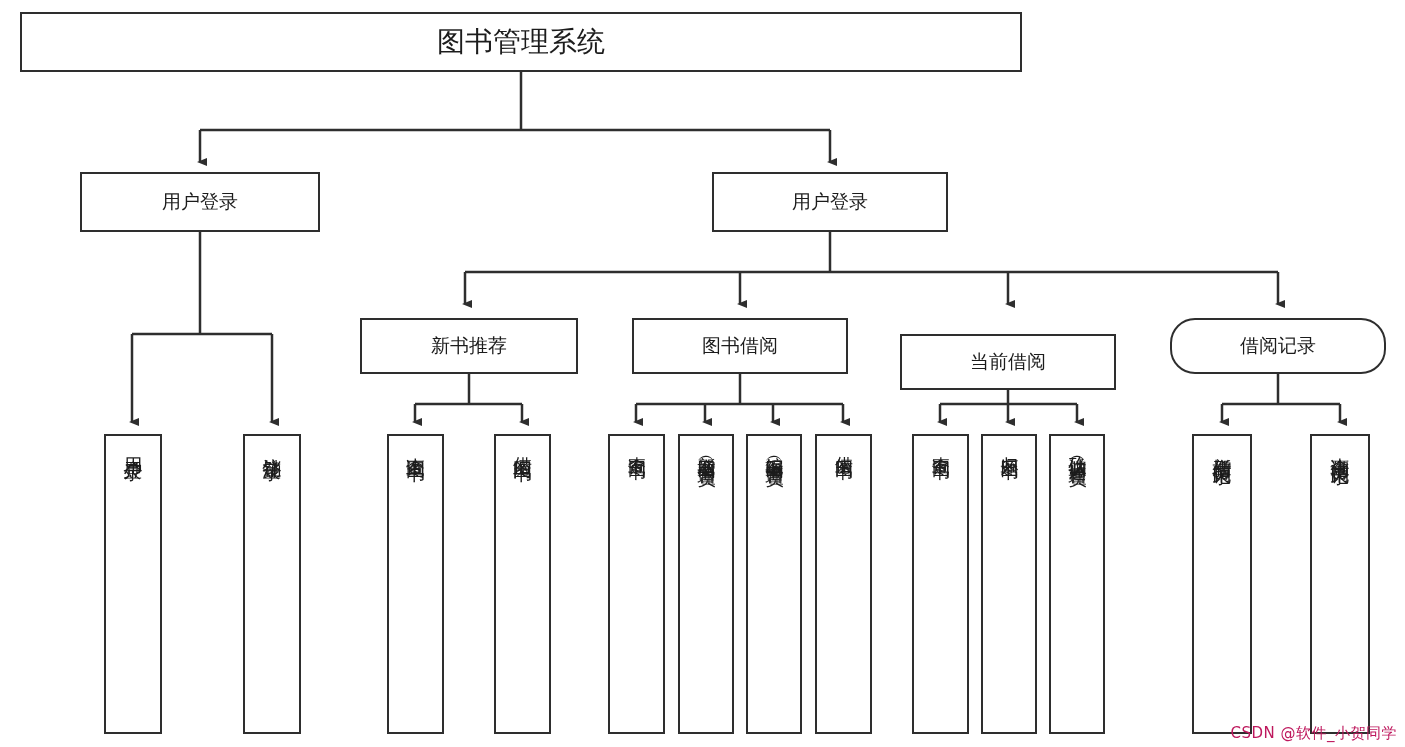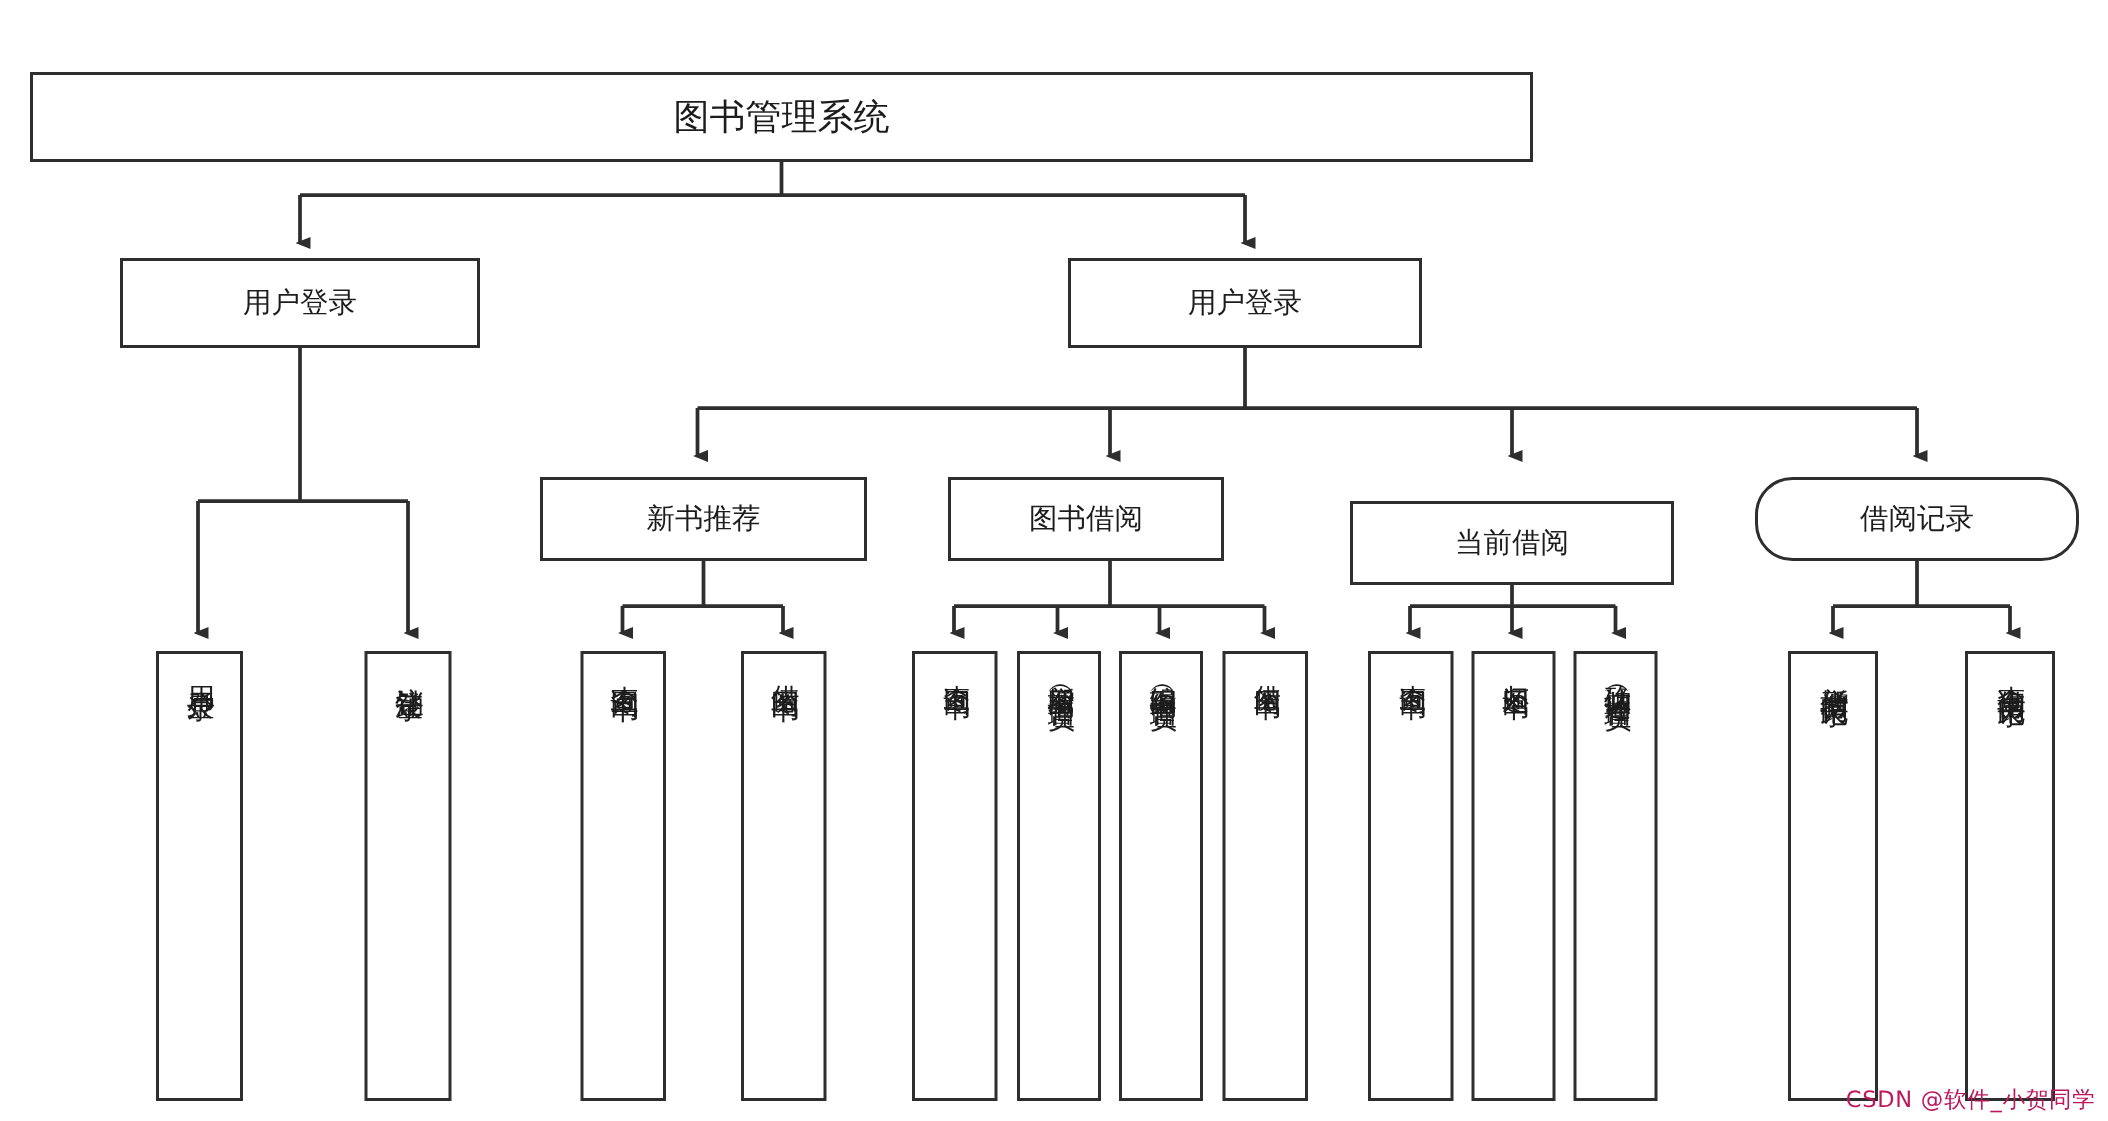--- a/index.html
+++ b/index.html
@@ -27,22 +27,21 @@
     box-sizing: border-box;
     border: 2px solid #2e2e2e;
     background: #ffffff;
     color: #1c1c1c;
     display: flex;
     align-items: center;
     justify-content: center;
     z-index: 2;
   }
   .node.root {
-    font-size: 24px;
-    margin-top: 36px;
+    font-size: 28px;
   }
   .node.level2 {
     font-size: 19px;
   }
   .node.level3 {
     font-size: 19px;
   }
   .node.leaf {
     align-items: flex-start;
     padding-top: 6px;
@@ -132,21 +131,21 @@
   <div class="node level2" style="left:80px; top:172px; width:240px; height:60px;">
     <span>用户登录</span>
   </div>
   <div class="node level2" style="left:712px; top:172px; width:236px; height:60px;">
     <span>用户登录</span>
   </div>
 
   <div class="node level3" style="left:360px; top:318px; width:218px; height:56px;">
     <span>新书推荐</span>
   </div>
-  <div class="node level3" style="left:632px; top:318px; width:184px; height:56px;">
+  <div class="node level3" style="left:632px; top:318px; width:216px; height:56px;">
     <span>图书借阅</span>
   </div>
   <div class="node level3" style="left:900px; top:334px; width:216px; height:56px;">
     <span>当前借阅</span>
   </div>
   <div class="node level3" style="left:1170px; top:318px; width:216px; height:56px;border-radius:25px;">
     <span>借阅记录</span>
   </div>
 
   <div class="node leaf" style="left:104px; top:434px; width:58px; height:300px;">

